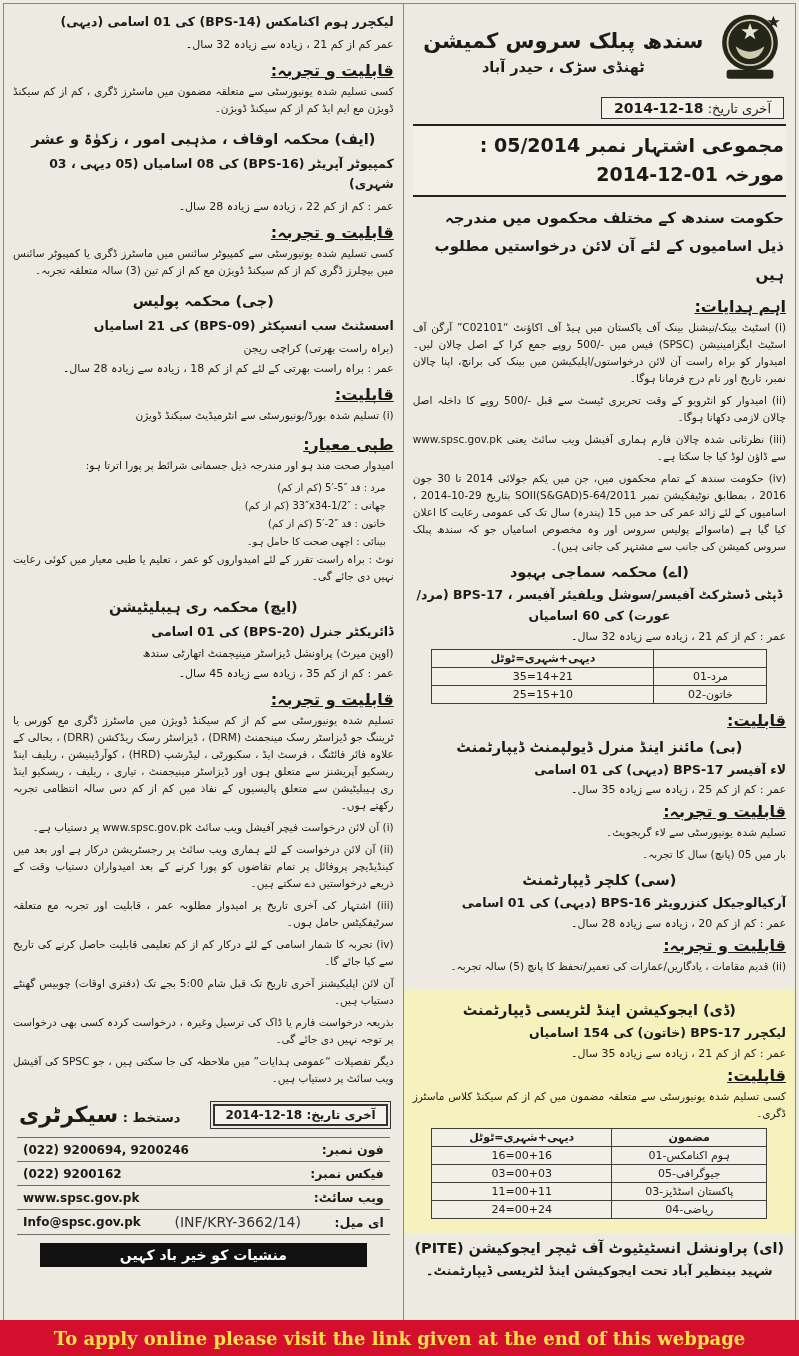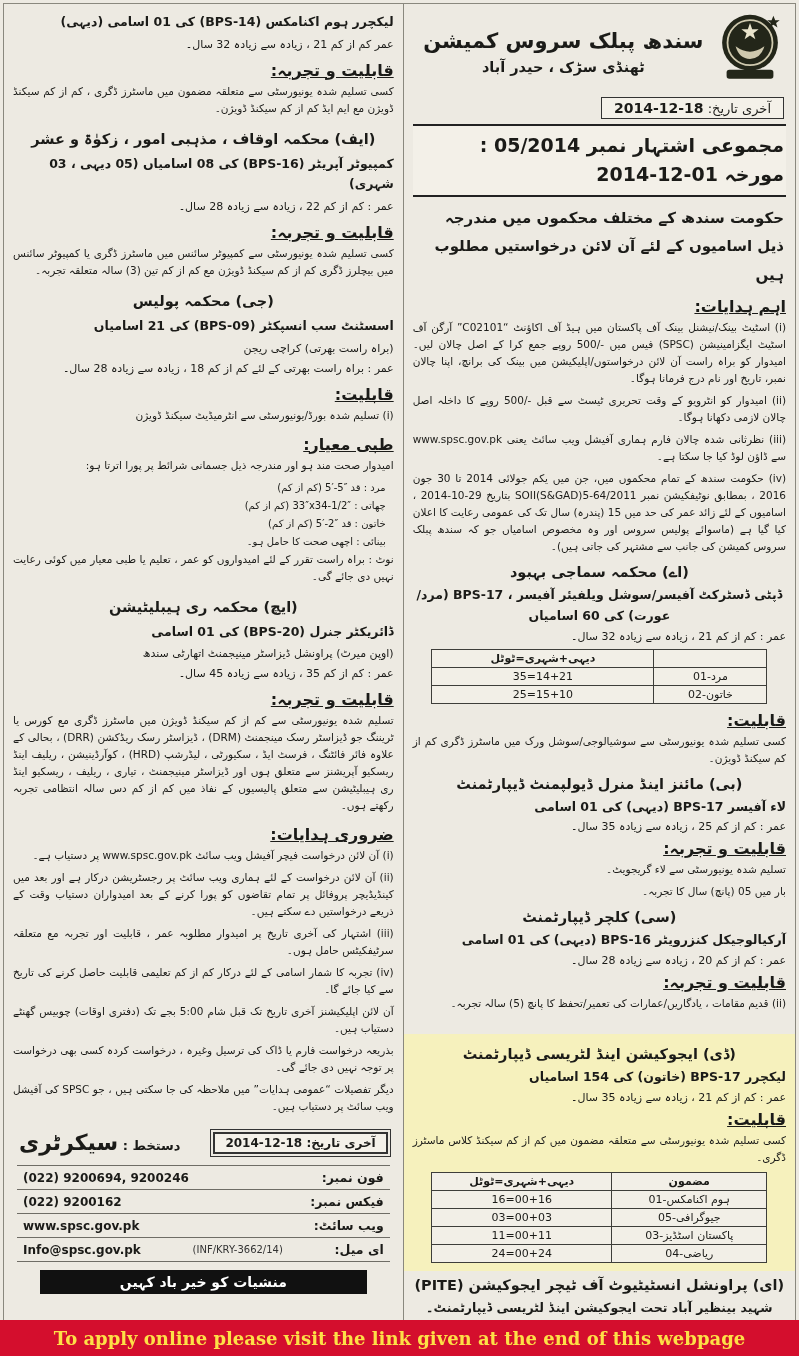--- a/index.html
+++ b/index.html
@@ -42,32 +42,32 @@
   .post { font-weight: bold; font-size: 12.5px; line-height: 1.65; text-align: center; margin: 2px 0; }
   .post-r { text-align: right; }
   .age { font-size: 11px; margin: 3px 0 4px; }
   .med { font-size: 10px; line-height: 1.7; margin: 0 8px 1px 0; }
 
   table.tbl { width: 90%; margin: 6px auto 7px; border-collapse: collapse; font-size: 11px; background: #f2efe7; }
   .tbl td { border: 1px solid #3e3e3a; padding: 2px 8px; text-align: center; }
   .tbl td.num { direction: ltr; }
   .tbl tr.thead td { font-weight: bold; }
 
-  .yellow { background: #f6f1bd; margin: 22px -9px 0; padding: 3px 9px 1px; }
+  .yellow { background: #f6f1bd; margin: 15px -9px 0; padding: 3px 9px 8px; }
 
   .sig-row { display: flex; align-items: center; justify-content: space-between; margin: 10px 6px 8px; }
   .sig { font-size: 13px; font-weight: bold; }
   .sig .name { font-size: 22px; }
   .sig-datebox { border: 2px solid #333; outline: 1px solid #333; outline-offset: 2px; padding: 2px 10px; font-size: 12px; font-weight: bold; background: #f4f1e9; }
 
   .contact { border-top: 1px solid #6f6d66; margin: 2px 4px 0; }
   .c-row { display: flex; justify-content: space-between; align-items: center; border-bottom: 1px solid #6f6d66; padding: 4px 6px; font-size: 12px; }
   .c-row .lab { font-weight: bold; font-size: 12.5px; }
   .c-row .val { direction: ltr; font-weight: bold; }
-  .c-row .ref { direction: ltr; font-size: 10px; color: #333; }
+  .c-row .ref { direction: ltr; font-size: 14px; color: #333; }
 
   .black-bar { background: #111; color: #fff; text-align: center; font-weight: bold; font-size: 14px; padding: 4px 0; width: 86%; margin: 8px auto 5px; }
 
   .red-banner {
     height: 36px; flex: 0 0 36px; background: #d40e2d; color: #fde047;
     display: flex; align-items: center; justify-content: center;
     font-family: "DejaVu Serif", "Liberation Serif", serif;
     font-size: 18px; font-weight: bold; direction: ltr;
   }
 </style>
@@ -124,21 +124,20 @@
             <td>مرد-01</td>
             <td class="num">35=14+21</td>
           </tr>
           <tr>
             <td>خاتون-02</td>
             <td class="num">25=15+10</td>
           </tr>
         </tbody>
       </table>
       <h3 class="hd-u">قابلیت:</h3>
-      <p class="small">کسی تسلیم شدہ یونیورسٹی سے سوشیالوجی/سوشل ورک میں ماسٹرز ڈگری کم از کم سیکنڈ ڈویژن۔</p>
 
       <h2 class="sec-title">(بی) مائنز اینڈ منرل ڈیولپمنٹ ڈیپارٹمنٹ</h2>
       <p class="post post-r">لاء آفیسر BPS-17 (دیہی) کی 01 اسامی</p>
       <p class="age">عمر : کم از کم 25 ، زیادہ سے زیادہ 35 سال۔</p>
       <h3 class="hd-u">قابلیت و تجربہ:</h3>
       <p class="small">تسلیم شدہ یونیورسٹی سے لاء گریجویٹ۔</p>
       <p class="small">بار میں 05 (پانچ) سال کا تجربہ۔</p>
 
       <h2 class="sec-title">(سی) کلچر ڈیپارٹمنٹ</h2>
       <p class="post post-r">آرکیالوجیکل کنزرویٹر BPS-16 (دیہی) کی 01 اسامی</p>
@@ -208,21 +207,20 @@
       <p class="med">بینائی : اچھی صحت کا حامل ہو۔</p>
       <p class="small">نوٹ : براہ راست تقرر کے لئے امیدواروں کو عمر ، تعلیم یا طبی معیار میں کوئی رعایت نہیں دی جائے گی۔</p>
 
       <h2 class="sec-title">(ایچ) محکمہ ری ہیبلیٹیشن</h2>
       <p class="post post-r">ڈائریکٹر جنرل (BPS-20) کی 01 اسامی</p>
       <p class="age">(اوپن میرٹ) پراونشل ڈیزاسٹر مینیجمنٹ اتھارٹی سندھ</p>
       <p class="age">عمر : کم از کم 35 ، زیادہ سے زیادہ 45 سال۔</p>
       <h3 class="hd-u">قابلیت و تجربہ:</h3>
       <p class="small">تسلیم شدہ یونیورسٹی سے کم از کم سیکنڈ ڈویژن میں ماسٹرز ڈگری مع کورس یا ٹریننگ جو ڈیزاسٹر رسک مینجمنٹ (DRM) ، ڈیزاسٹر رسک ریڈکشن (DRR) ، بحالی کے علاوہ فائر فائٹنگ ، فرسٹ ایڈ ، سکیورٹی ، لیڈرشپ (HRD) ، کوآرڈینیشن ، ریلیف اینڈ ریسکیو آپریشنز سے متعلق ہوں اور ڈیزاسٹر مینیجمنٹ ، تیاری ، ریلیف ، ریسکیو اینڈ ری ہیبلیٹیشن سے متعلق پالیسیوں کے نفاذ میں کم از کم دس سالہ انتظامی تجربہ رکھتے ہوں۔</p>
 
-      <h3 class="hd-u">ضروری ہدایات:</h3>
       <p class="small">(i) آن لائن درخواست فیچر آفیشل ویب سائٹ www.spsc.gov.pk پر دستیاب ہے۔</p>
       <p class="small">(ii) آن لائن درخواست کے لئے ہماری ویب سائٹ پر رجسٹریشن درکار ہے اور بعد میں کینڈیڈیچر پروفائل پر تمام تقاضوں کو پورا کرنے کے بعد امیدواران دستیاب وقت کے ذریعے درخواستیں دے سکتے ہیں۔</p>
       <p class="small">(iii) اشتہار کی آخری تاریخ پر امیدوار مطلوبہ عمر ، قابلیت اور تجربہ مع متعلقہ سرٹیفکیٹس حامل ہوں۔</p>
       <p class="small">(iv) تجربہ کا شمار اسامی کے لئے درکار کم از کم تعلیمی قابلیت حاصل کرنے کی تاریخ سے کیا جائے گا۔</p>
       <p class="small">آن لائن اپلیکیشنز آخری تاریخ تک قبل شام 5:00 بجے تک (دفتری اوقات) چوبیس گھنٹے دستیاب ہیں۔</p>
       <p class="small">بذریعہ درخواست فارم یا ڈاک کی ترسیل وغیرہ ، درخواست کردہ کسی بھی درخواست پر توجہ نہیں دی جائے گی۔</p>
       <p class="small">دیگر تفصیلات “عمومی ہدایات” میں ملاحظہ کی جا سکتی ہیں ، جو SPSC کی آفیشل ویب سائٹ پر دستیاب ہیں۔</p>
 
       <div class="sig-row">
         <span class="sig-datebox">

